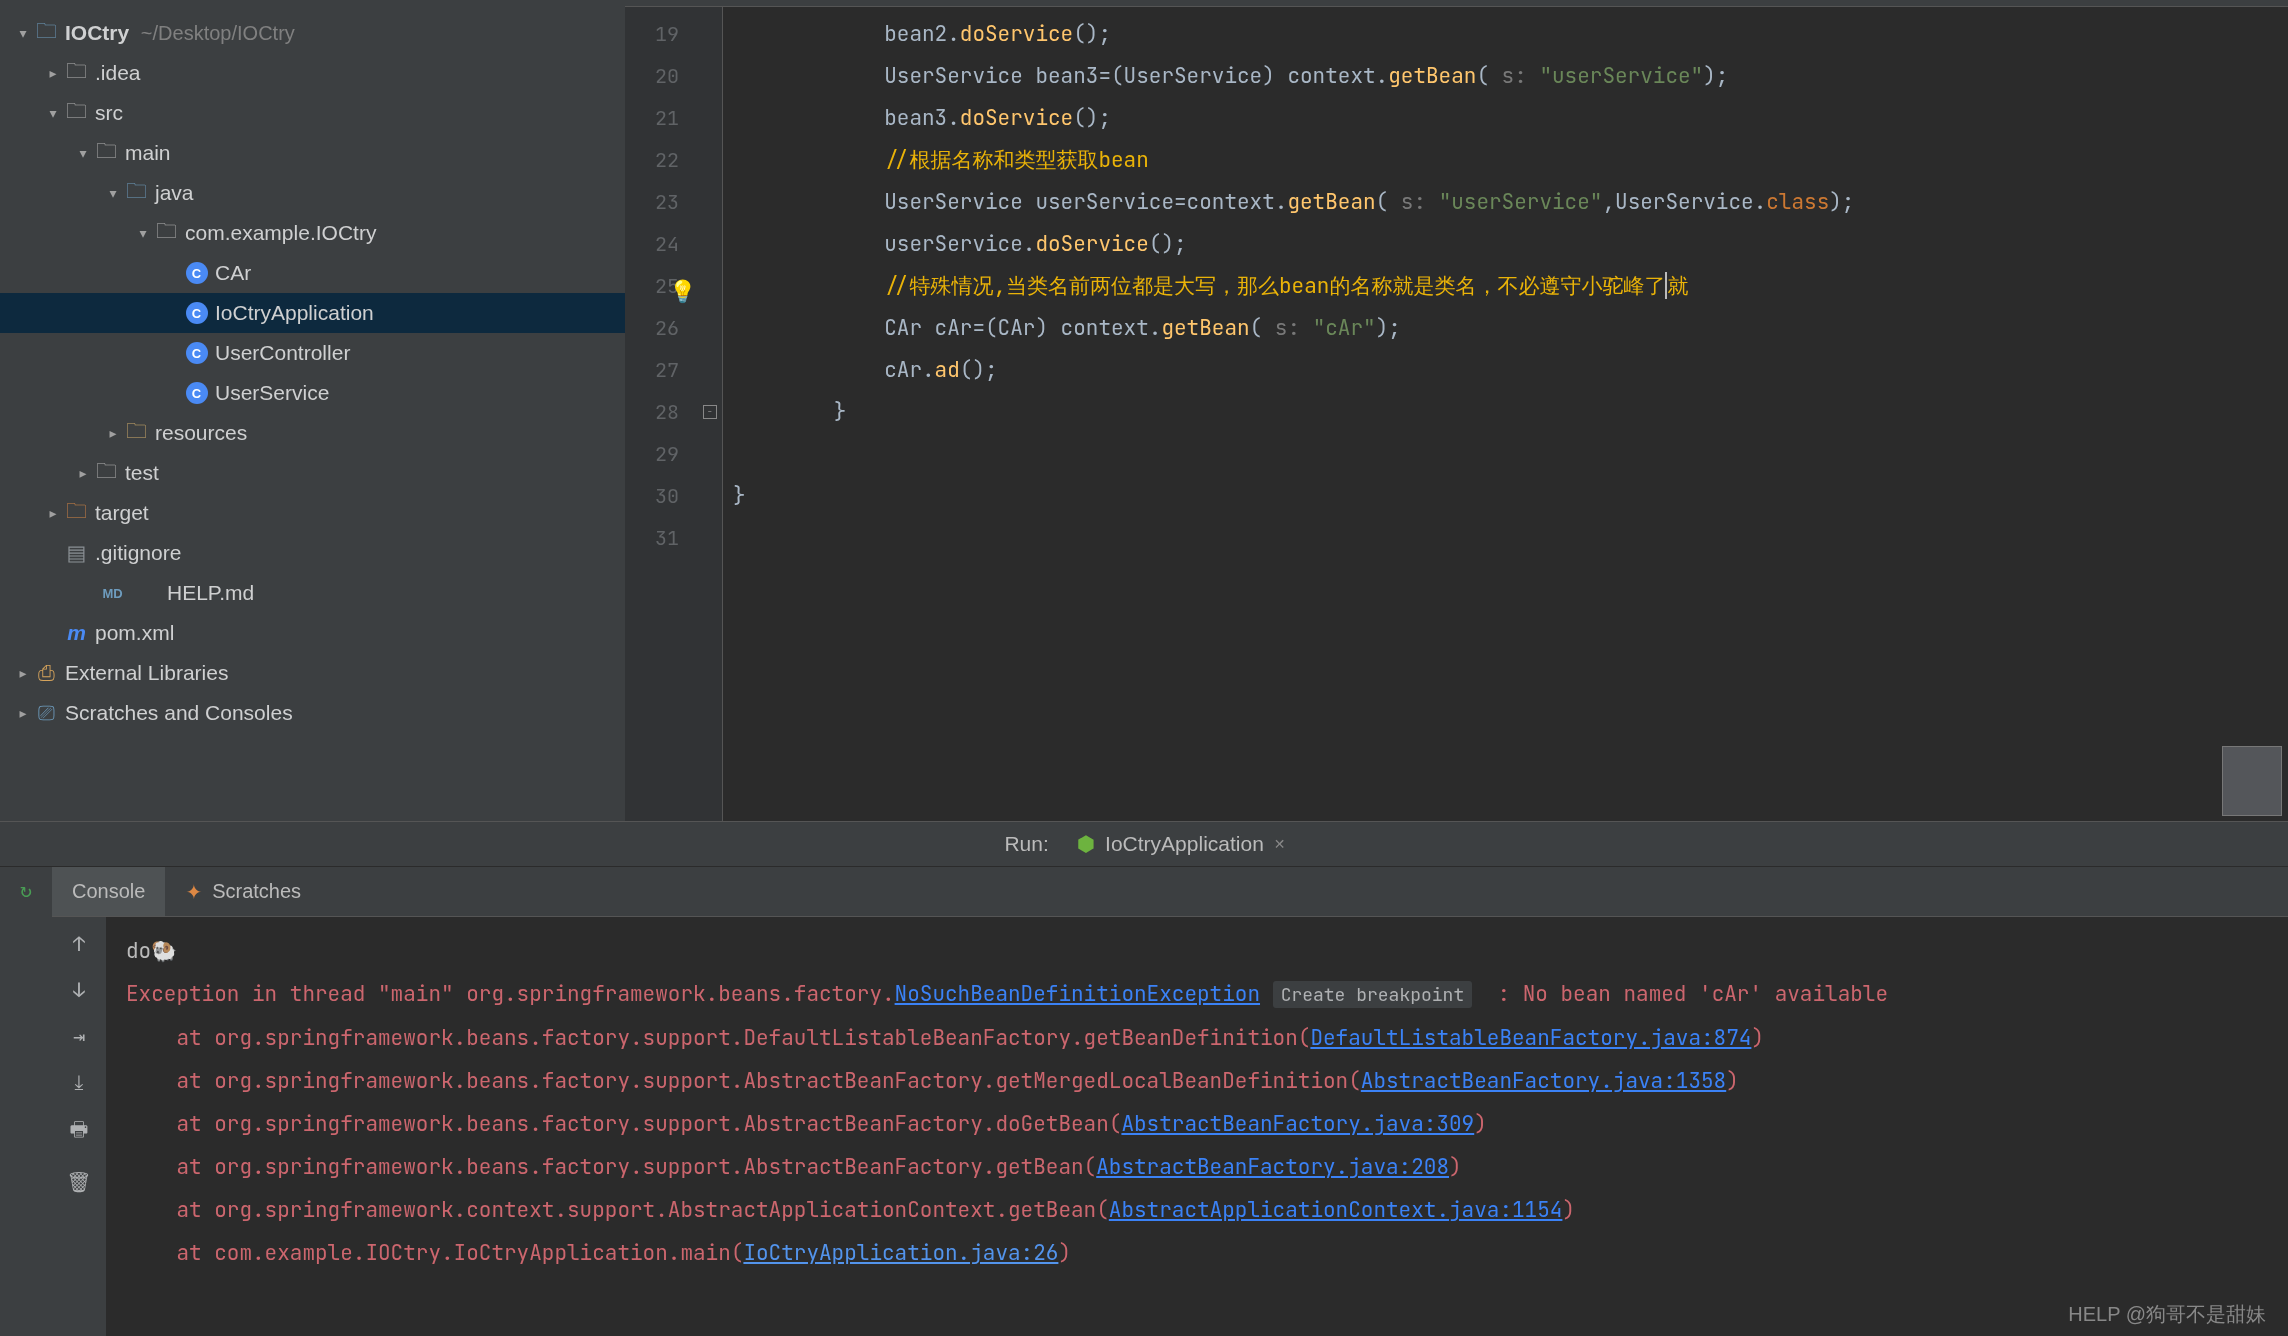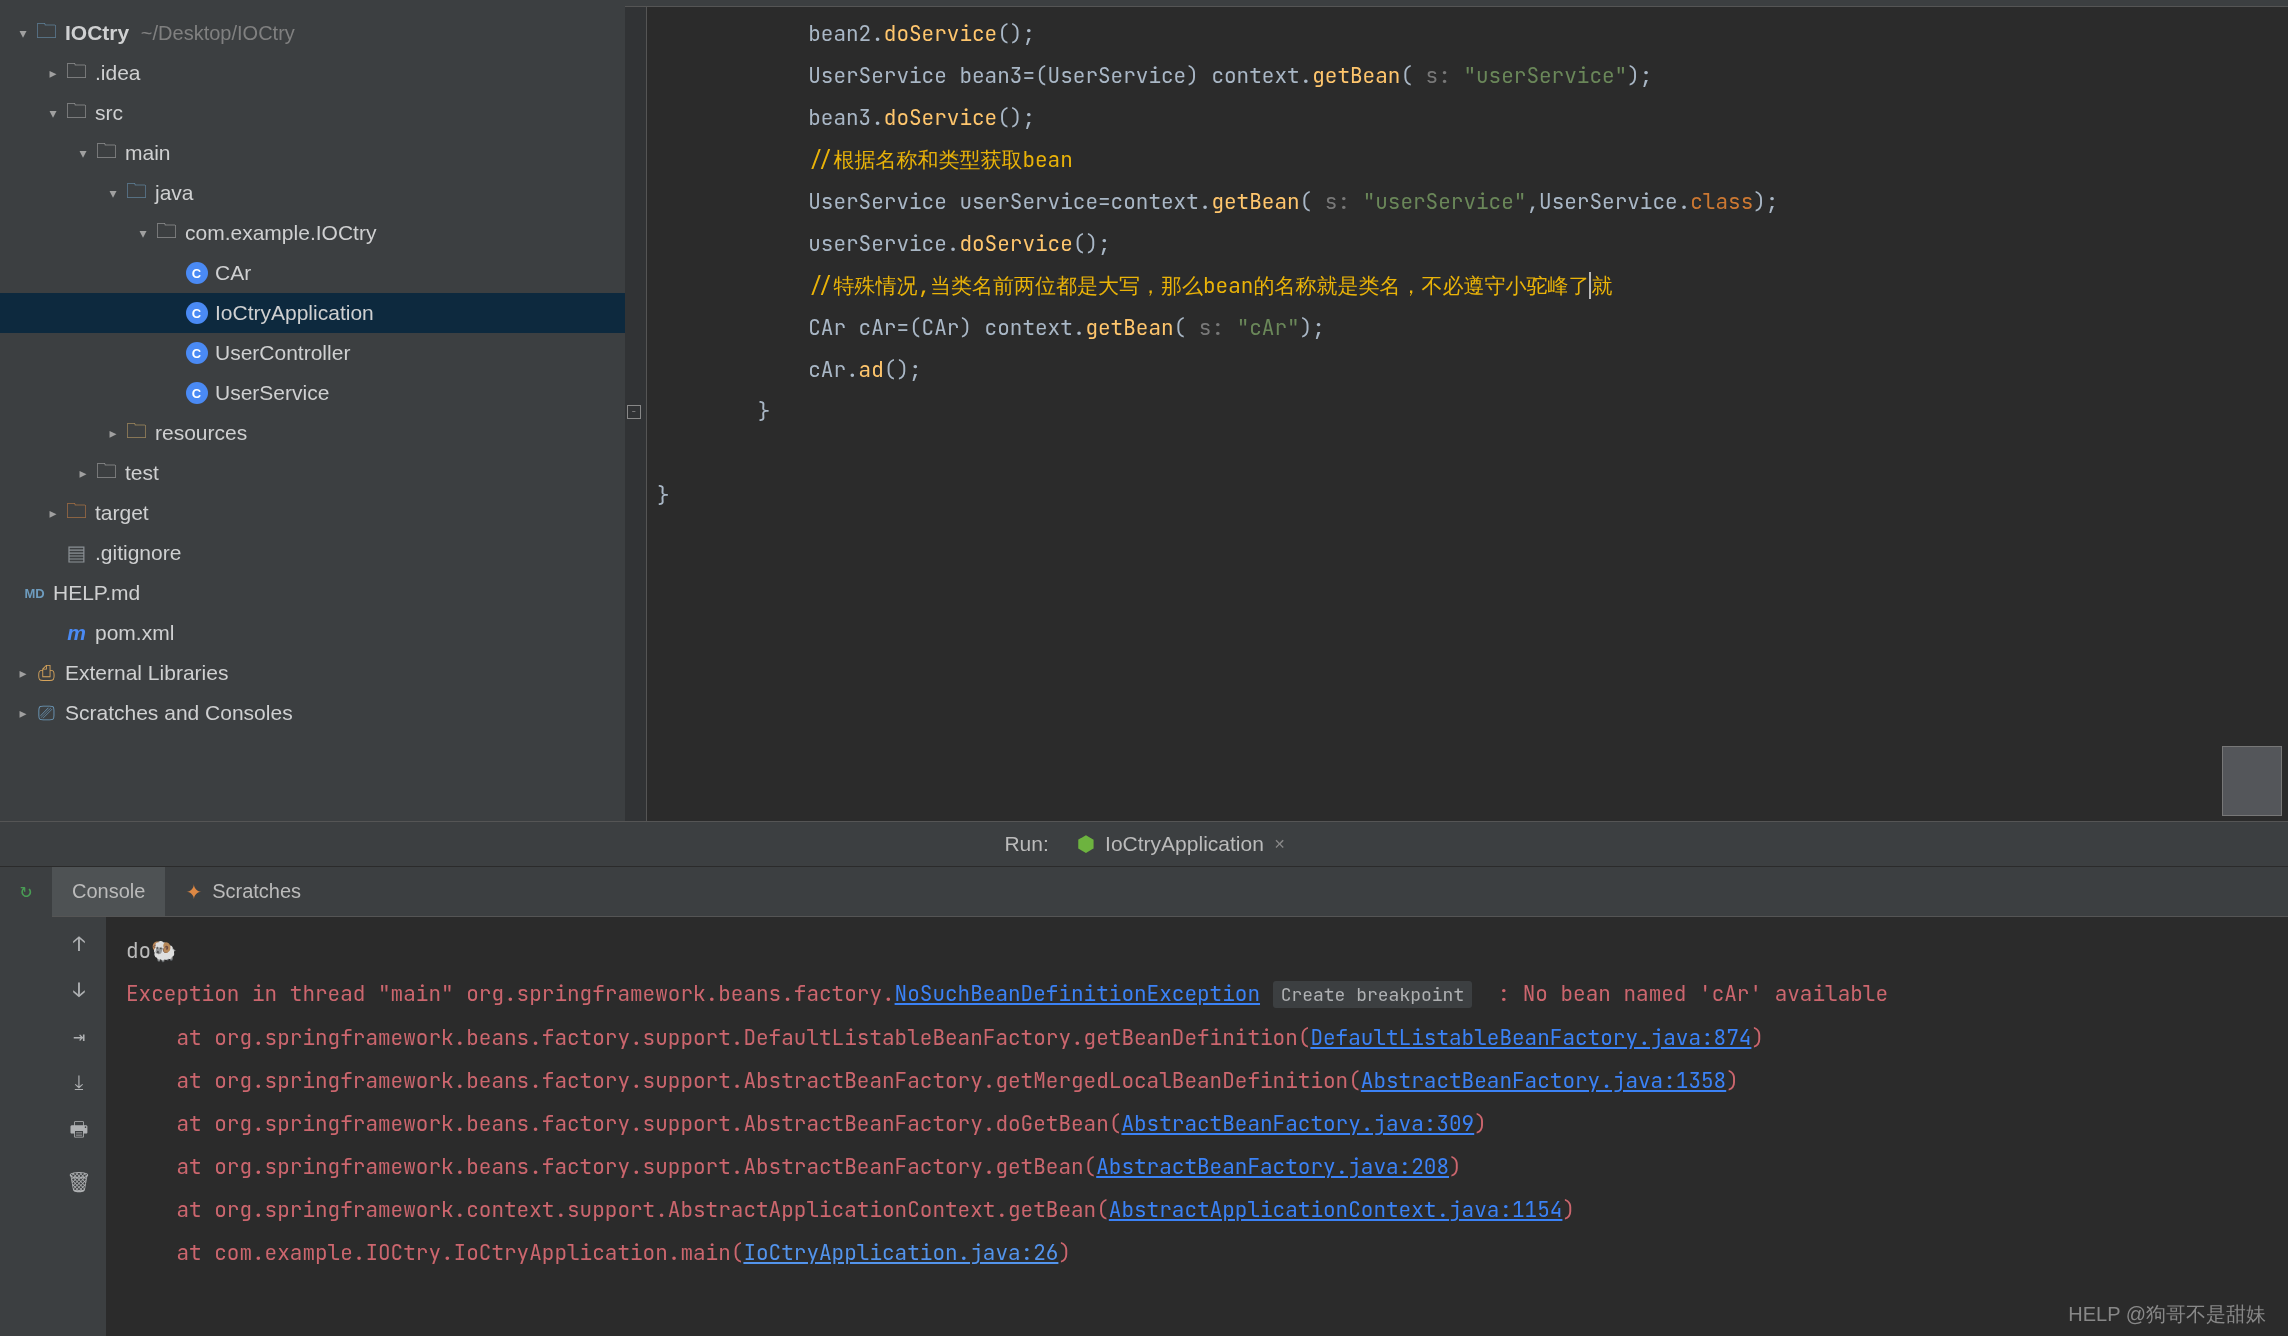--- a/index.html
+++ b/index.html
@@ -155,21 +155,21 @@
           <div class="tree-row" style="padding-left: 42px;">
             <span class="chev">▸</span>
             <span class="ti folder-orange">🗀</span>
             <span class="tlabel">target</span>
           </div>
           <div class="tree-row" style="padding-left: 42px;">
             <span class="chev"></span>
             <span class="ti" style="color:#8a8f94">▤</span>
             <span class="tlabel">.gitignore</span>
           </div>
-          <div class="tree-row" style="">
+          <div class="tree-row" style="padding-left: 42px; gap: 36px;">
             <span class="chev"></span>
             <span class="ti" style="color:#6e9cbe;font-size:13px;font-weight:bold">MD</span>
             <span class="tlabel">HELP.md</span>
           </div>
           <div class="tree-row" style="padding-left: 42px;">
             <span class="chev"></span>
             <span class="ti" style="color:#4a8af4;font-style:italic;font-weight:bold">m</span>
             <span class="tlabel">pom.xml</span>
           </div>
           <div class="tree-row" style="padding-left: 12px;">
@@ -181,20 +181,36 @@
             <span class="chev">▸</span>
             <span class="ti" style="color:#6e9cbe">⎚</span>
             <span class="tlabel">Scratches and Consoles</span>
           </div>
         </div>
     </div>
 
     <div class="editor">
       <div class="editor-tabs"></div>
       <div class="editor-body">
+        <div class="gutter" id="gutter">
+            <div class="ln">19</div>
+            <div class="ln">20</div>
+            <div class="ln">21</div>
+            <div class="ln">22</div>
+            <div class="ln">23</div>
+            <div class="ln">24</div>
+            <div class="ln">25</div>
+            <div class="bulb" style="top: 264px;">💡</div>
+            <div class="ln">26</div>
+            <div class="ln">27</div>
+            <div class="ln">28</div>
+            <div class="ln">29</div>
+            <div class="ln">30</div>
+            <div class="ln">31</div>
+          </div>
         <div class="fold-strip" id="fold-strip">
             <div class="fold-mark" style="top: 398px;">−</div>
           </div>
         <div class="code" id="code"><div class="row"><span class="tok-d">            </span><span class="tok-d">bean2.</span><span class="tok-m">doService</span><span class="tok-d">();</span></div><div class="row"><span class="tok-d">            </span><span class="tok-d">UserService bean3=(UserService) context.</span><span class="tok-m">getBean</span><span class="tok-d">( </span><span class="tok-h">s: </span><span class="tok-s">"userService"</span><span class="tok-d">);</span></div><div class="row"><span class="tok-d">            </span><span class="tok-d">bean3.</span><span class="tok-m">doService</span><span class="tok-d">();</span></div><div class="row"><span class="tok-d">            </span><span class="tok-c">//根据名称和类型获取bean</span></div><div class="row"><span class="tok-d">            </span><span class="tok-d">UserService userService=context.</span><span class="tok-m">getBean</span><span class="tok-d">( </span><span class="tok-h">s: </span><span class="tok-s">"userService"</span><span class="tok-d">,UserService.</span><span class="tok-k">class</span><span class="tok-d">);</span></div><div class="row"><span class="tok-d">            </span><span class="tok-d">userService.</span><span class="tok-m">doService</span><span class="tok-d">();</span></div><div class="row"><span class="tok-d">            </span><span class="tok-c">//特殊情况,当类名前两位都是大写，那么bean的名称就是类名，不必遵守小驼峰了</span><span class="caret"></span><span class="tok-c">就</span></div><div class="row"><span class="tok-d">            </span><span class="tok-d">CAr cAr=(CAr) context.</span><span class="tok-m">getBean</span><span class="tok-d">( </span><span class="tok-h">s: </span><span class="tok-s">"cAr"</span><span class="tok-d">);</span></div><div class="row"><span class="tok-d">            </span><span class="tok-d">cAr.</span><span class="tok-m">ad</span><span class="tok-d">();</span></div><div class="row"><span class="tok-d">        </span><span class="tok-d">}</span></div><div class="row"><span class="tok-d"></span></div><div class="row"><span class="tok-d"></span><span class="tok-d">}</span></div><div class="row"><span class="tok-d"></span></div></div>
       </div>
     </div>
   </div>
 
   <div class="run-panel">
     <div class="run-header">

